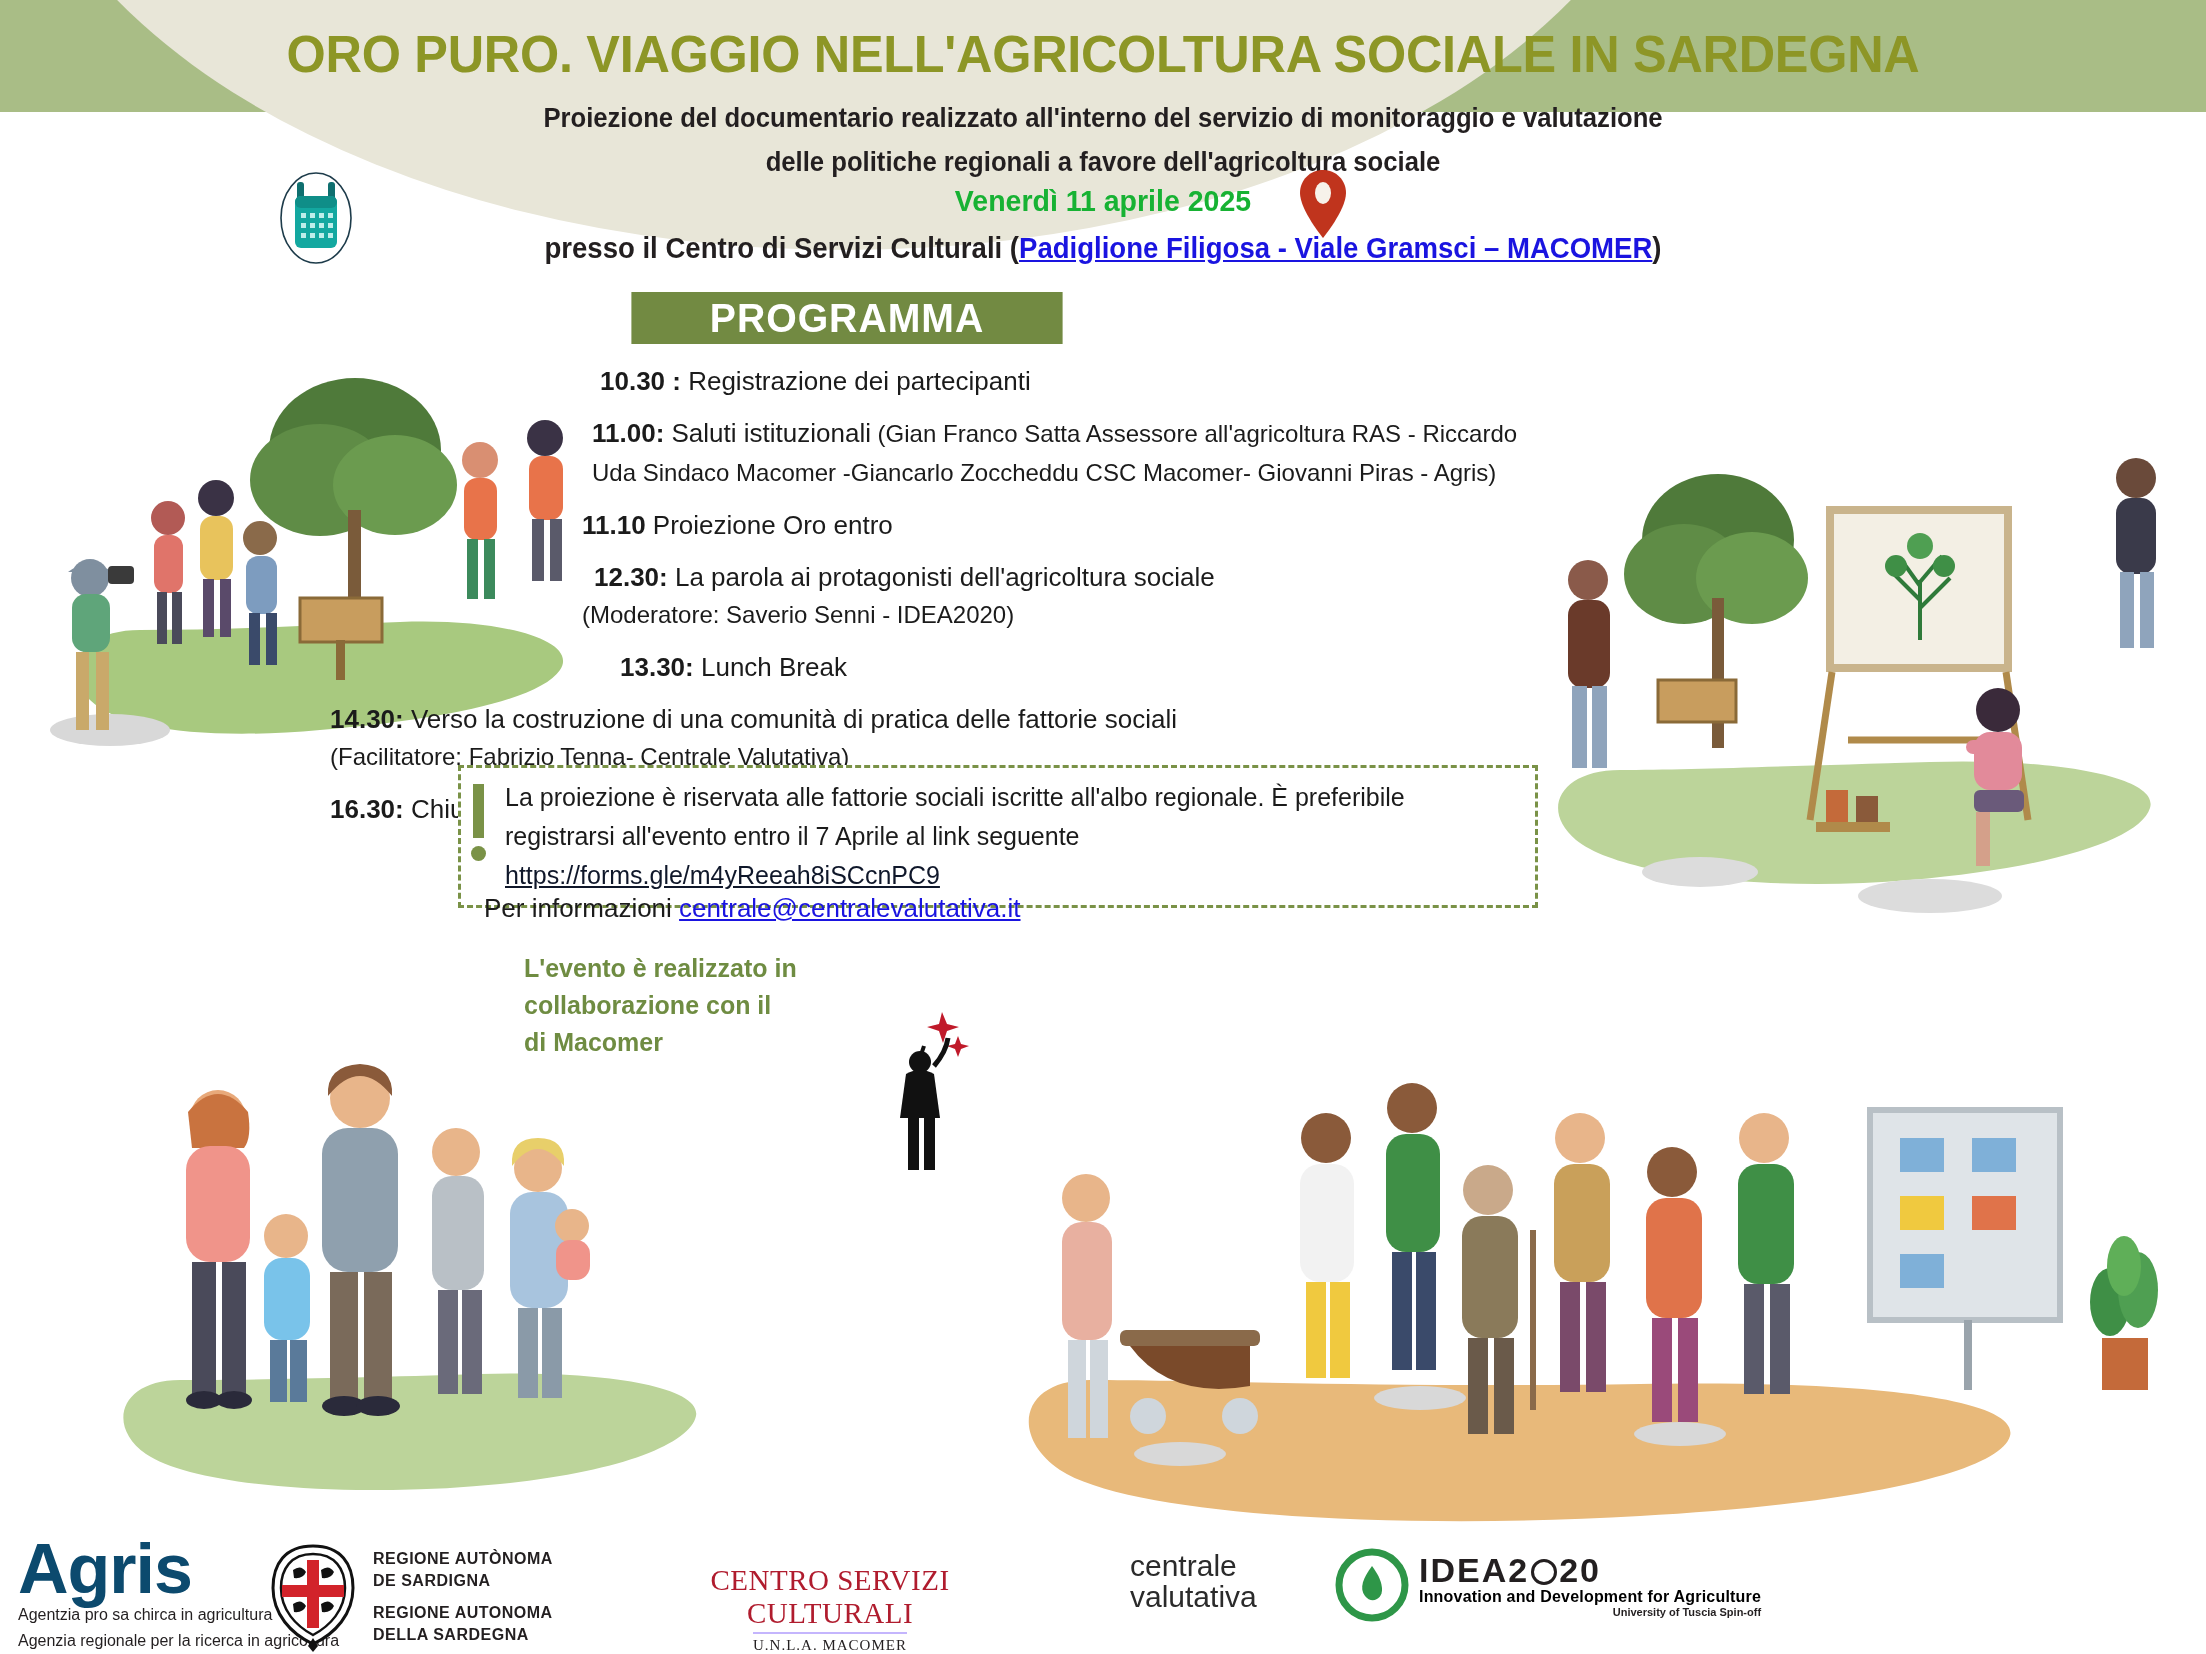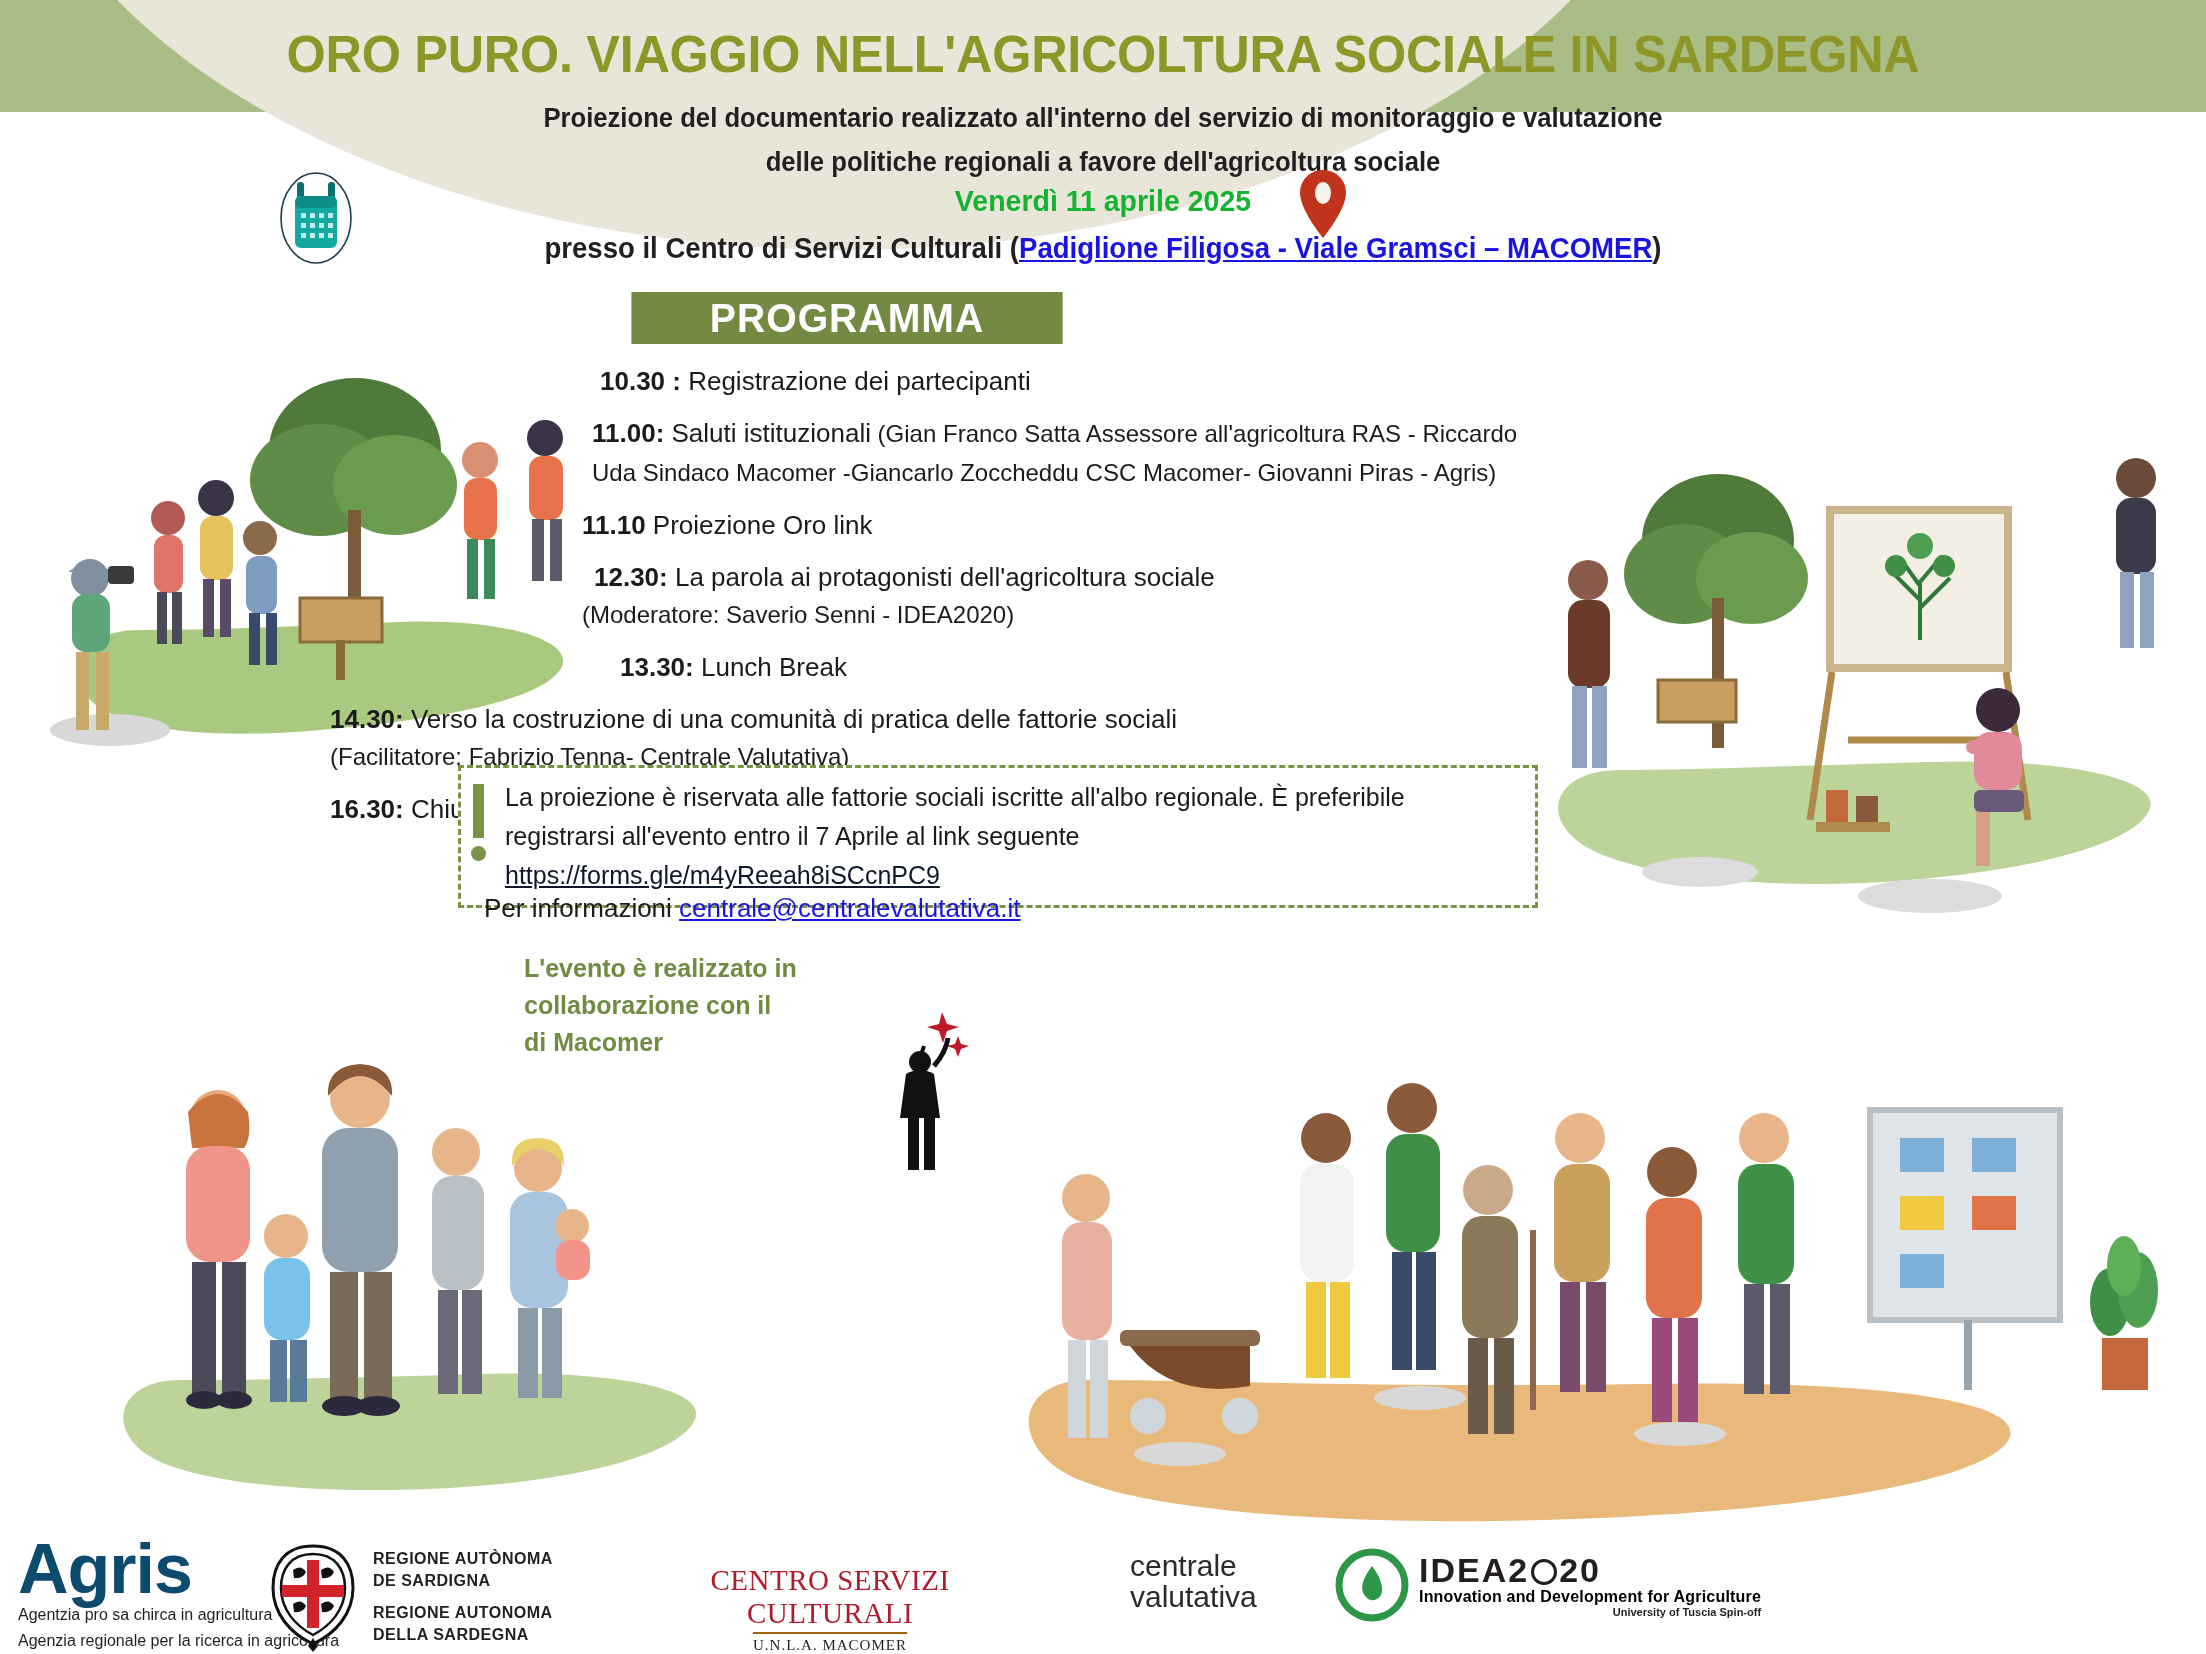--- a/index.html
+++ b/index.html
@@ -114,21 +114,21 @@
   .agris-tag { font-size:16px; color:#231f20; line-height:22px; margin-top:4px;
                font-family:"Liberation Sans", sans-serif; }
 
   .ras-block { position:absolute; left:265px; top:2px; display:flex; align-items:center; }
   .ras-text { margin-left:12px; font-size:16px; font-weight:900; color:#231f20; line-height:22px; letter-spacing:0.5px; }
   .ras-text .gap { height:10px; }
 
   .csc-logo { position:absolute; left:680px; top:24px; text-align:center; width:300px; }
   .csc-main { color:#b01c2e; font-family:"Liberation Serif", serif; font-size:29px; font-weight:normal; letter-spacing:0.5px; }
   .csc-sub  { color:#231f20; font-family:"Liberation Serif", serif; font-size:15px; letter-spacing:1px;
-              border-top:2px solid #a16207; display:inline-block; padding-top:3px; margin-top:2px; }
+              border-top:2px solid #c4b5fd; display:inline-block; padding-top:3px; margin-top:2px; }
 
   .cv-logo { position:absolute; left:1130px; top:10px; }
   .cv-l1 { font-size:30px; color:#2b2b2b; line-height:31px; }
   .cv-l2 { font-size:30px; color:#2b2b2b; line-height:31px; }
 
   .idea-logo { position:absolute; left:1335px; top:8px; display:flex; align-items:center; }
   .idea-txt { margin-left:10px; }
   .idea-main { font-size:34px; font-weight:900; color:#231f20; letter-spacing:2px; line-height:36px; }
   .idea-s1 { font-size:16px; font-weight:bold; color:#000000; letter-spacing:0.2px; }
   .idea-s2 { font-size:11px; font-weight:bold; color:#231f20; text-align:right; }
@@ -420,21 +420,21 @@
   <div class="prog-banner">PROGRAMMA</div>
 
   <div class="schedule">
     <div class="sch-row r-1">
       <span class="t">10.30 :</span><span> Registrazione dei partecipanti</span>
     </div>
     <div class="sch-row r-2">
       <span class="t">11.00:</span><span> Saluti istituzionali</span><span class="sch-sub">  (Gian Franco Satta Assessore all'agricoltura RAS - Riccardo Uda Sindaco Macomer -Giancarlo Zoccheddu CSC Macomer- Giovanni Piras - Agris)</span>
     </div>
     <div class="sch-row r-3">
-      <span class="t">11.10</span><span> Proiezione Oro link</span>
+      <span class="t">11.10</span><span> Proiezione Oro entro</span>
     </div>
     <div class="sch-row r-4">
       <span class="t">12.30:</span><span> La parola ai protagonisti dell'agricoltura sociale</span>
       <div class="sch-sub" style="margin-left:-12px;">(Moderatore: Saverio Senni -  IDEA2020)</div>
     </div>
     <div class="sch-row r-5">
       <span class="t">13.30:</span><span> Lunch Break</span>
     </div>
     <div class="sch-row r-6">
       <span class="t">14.30:</span><span> Verso la costruzione di una comunità di pratica delle fattorie sociali</span>

